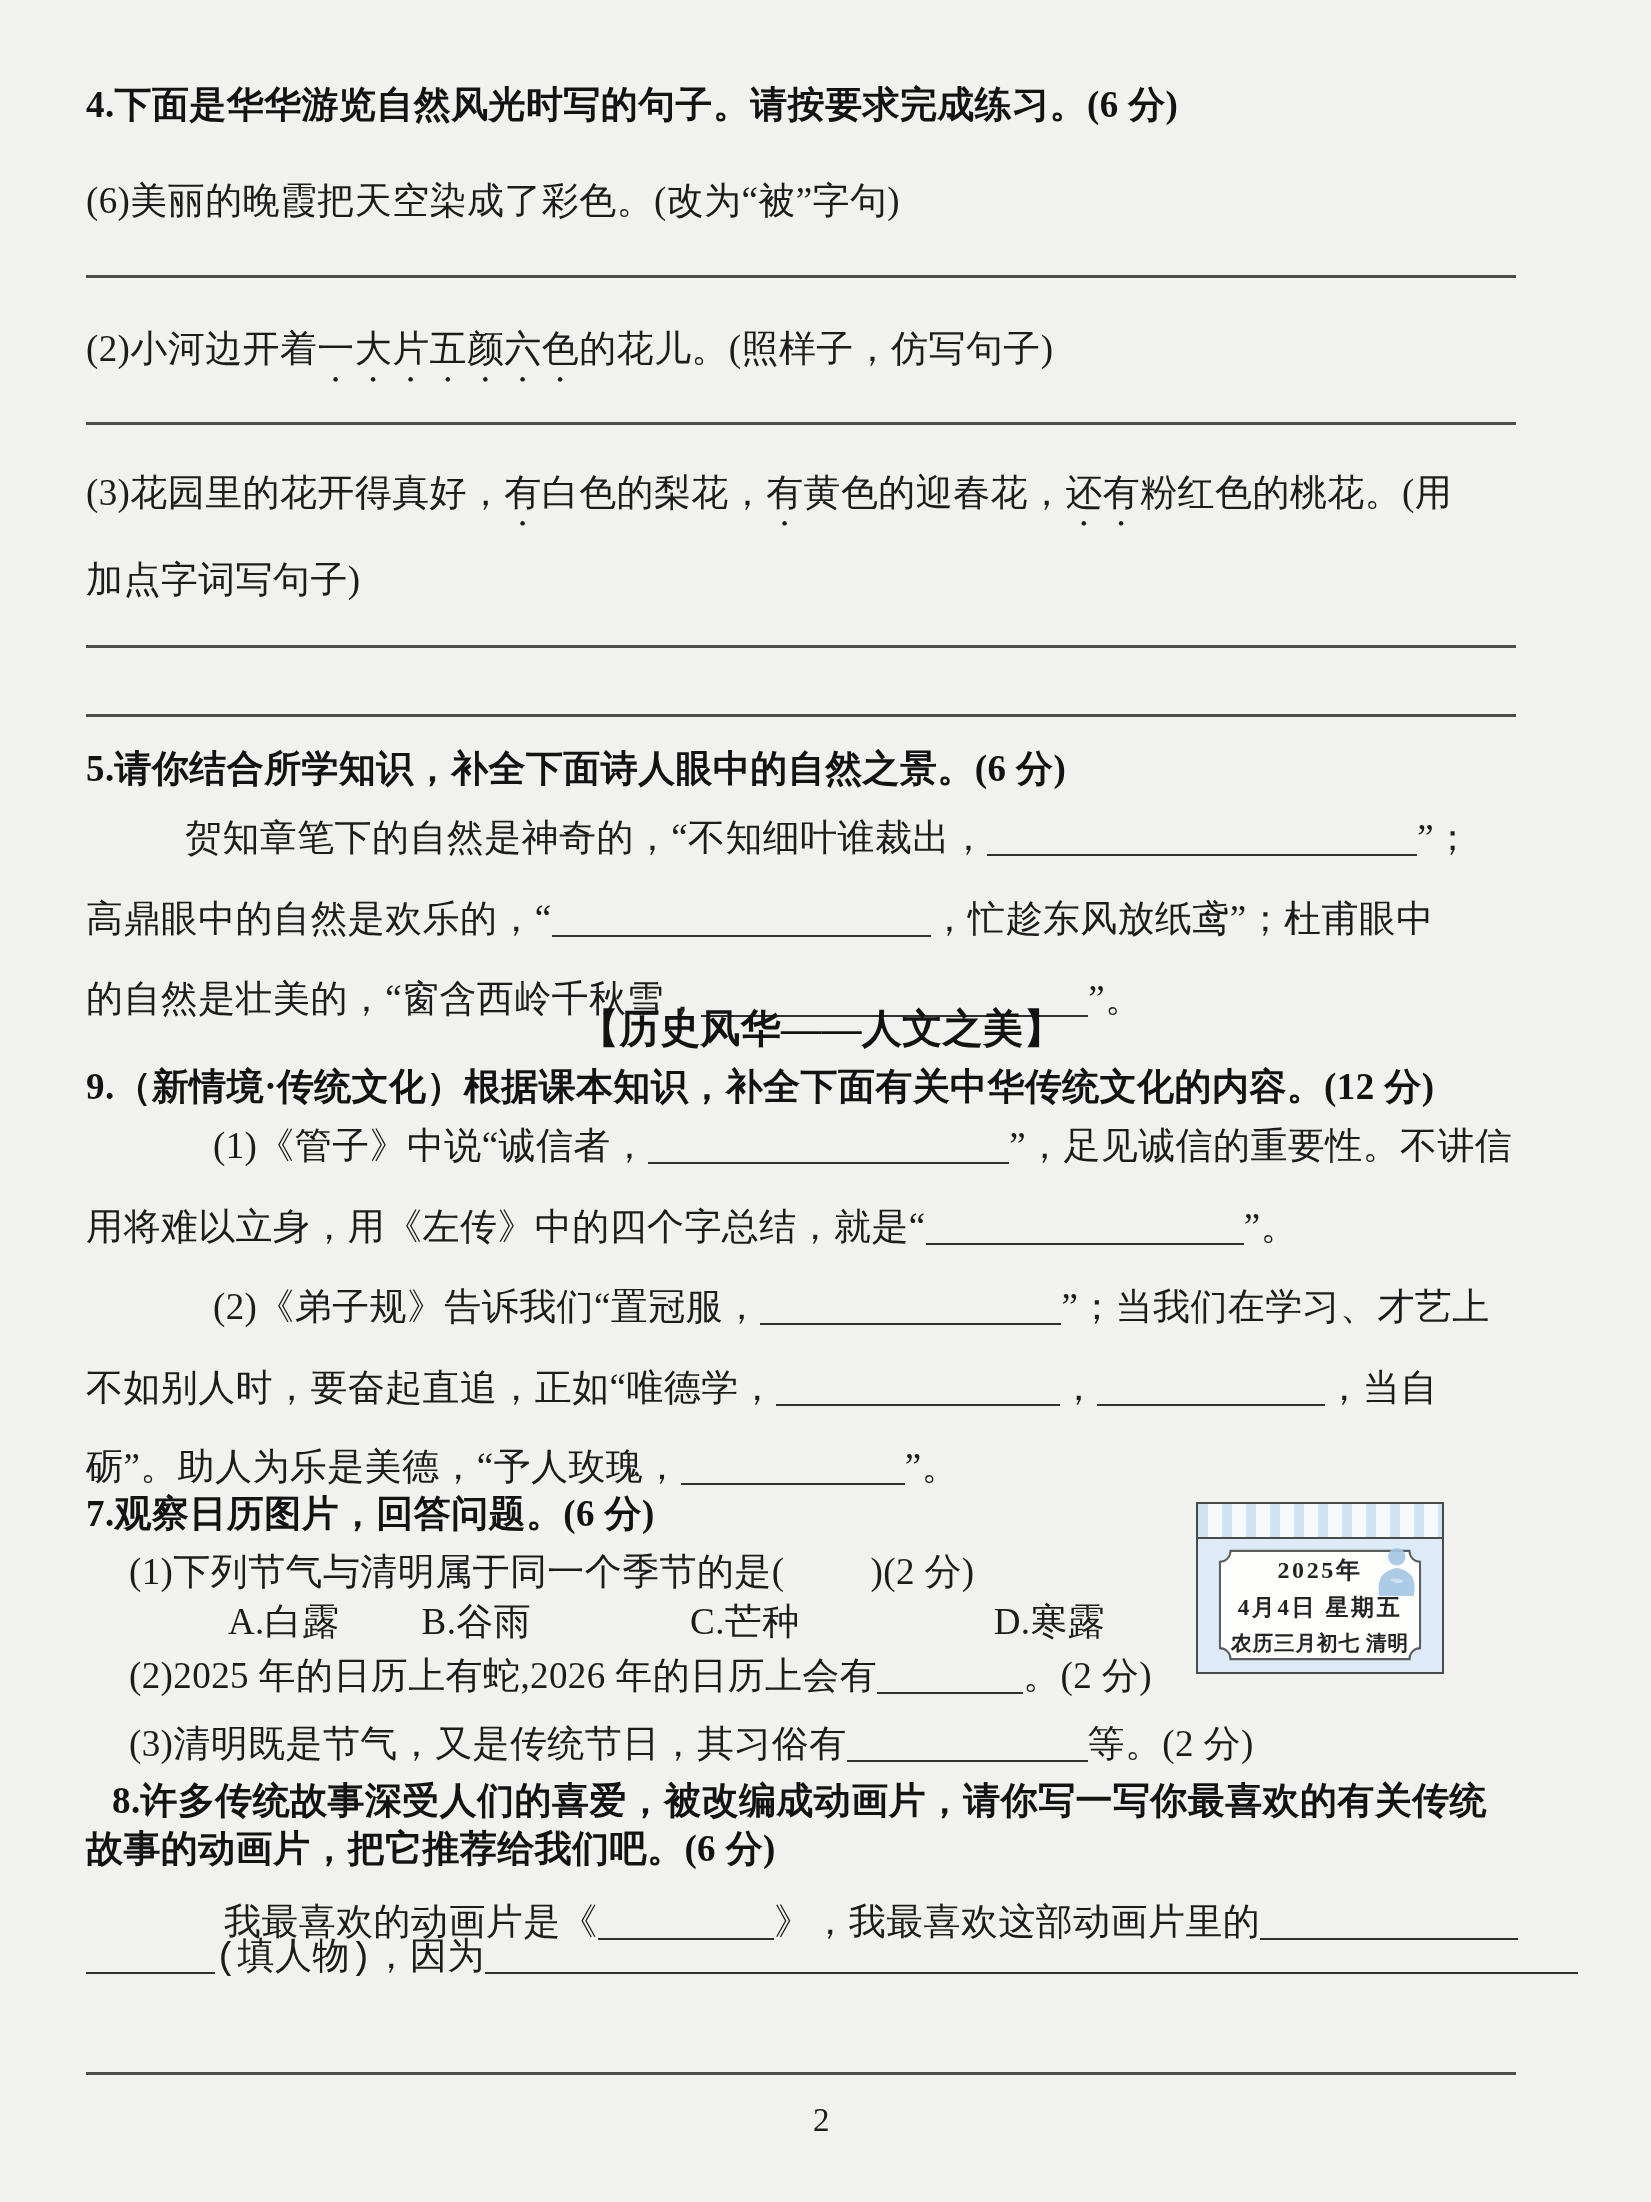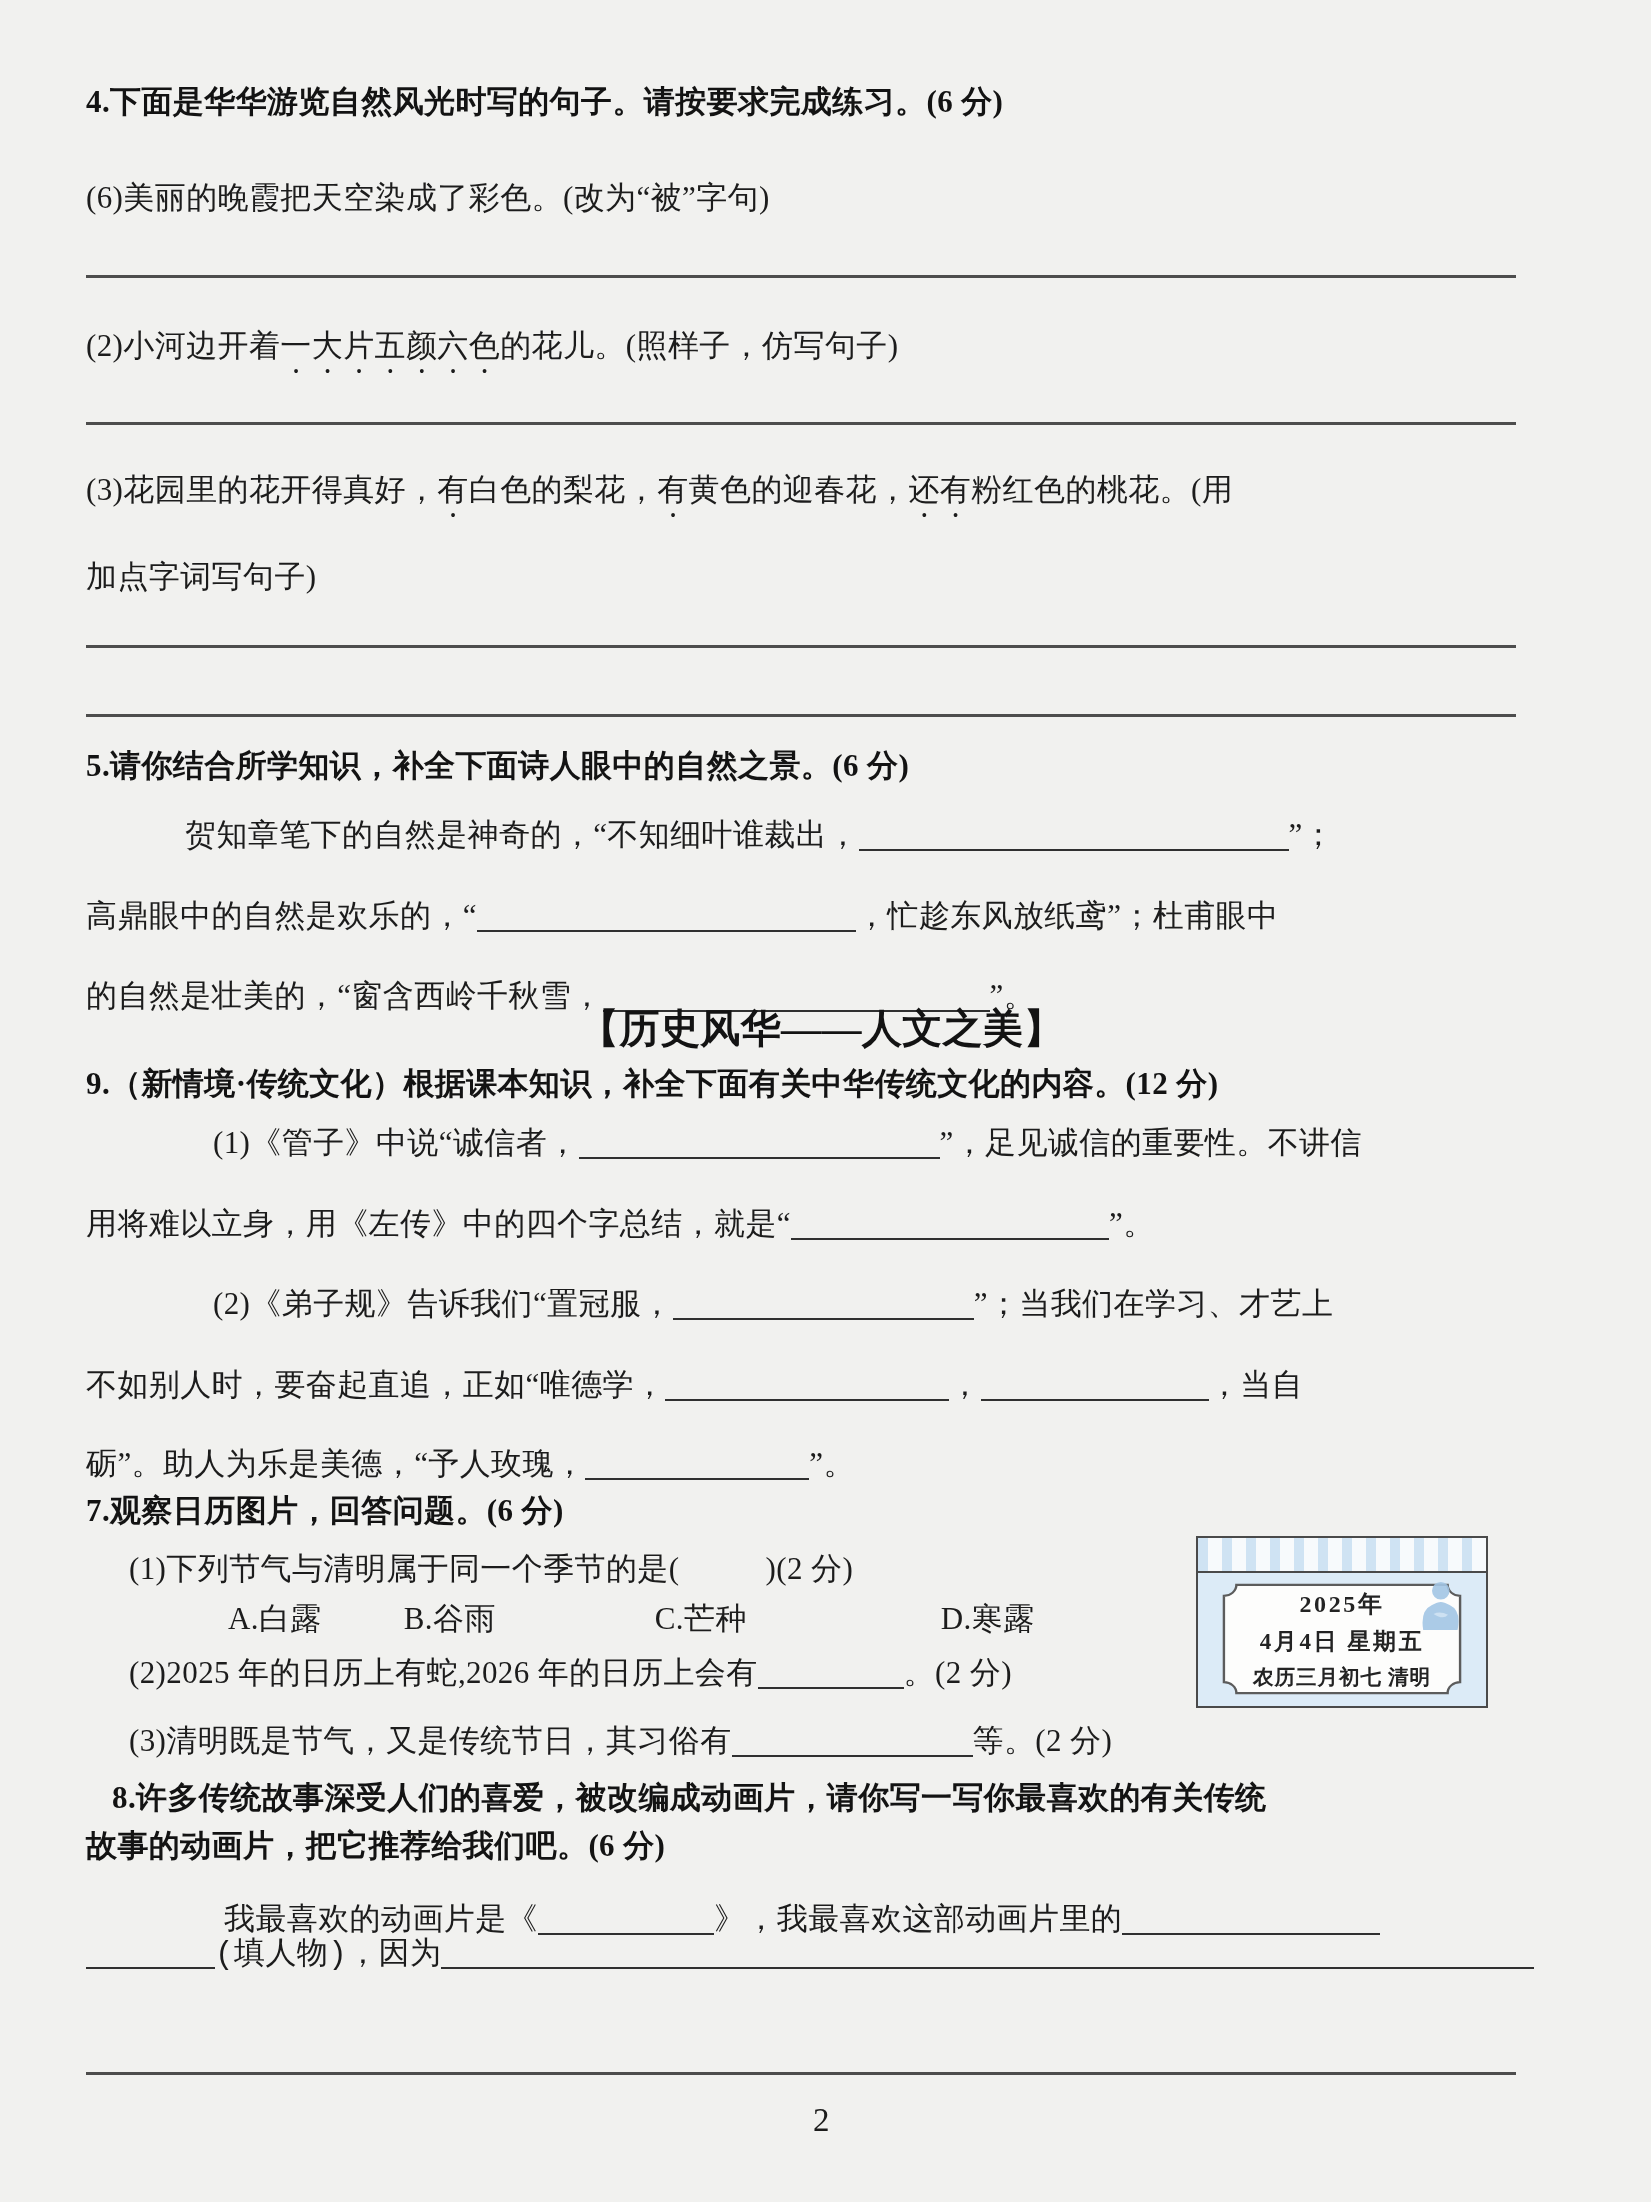--- a/index.html
+++ b/index.html
@@ -7,21 +7,21 @@
     width:1652px;height:2203px;
     background:#f1f1ef;
     font-family:"Liberation Serif","DejaVu Serif",serif;
     color:#1c1c1c;
     position:relative;
     overflow:hidden;
   }
   #doc{position:absolute;inset:0}
   .line{
     position:absolute;left:86px;
-    font-size:31px;line-height:1.2;
+    font-size:37px;line-height:1.2;
     white-space:nowrap;letter-spacing:0.4px;
   }
   .line.bold{font-weight:700;color:#131313}
   .line.center{left:86px;width:1471px;text-align:center}
   .rule{
     position:absolute;left:86px;width:1430px;height:0;
     border-top:3px solid #4d4d4d;
   }
   .blank{
     display:inline-block;height:8.6px;
@@ -30,21 +30,21 @@
   }
   .hspace{display:inline-block;height:0.9px}
   .em-dots{
     -webkit-text-emphasis:filled dot #1c1c1c;
     -webkit-text-emphasis-position:under right;
     text-emphasis:filled dot #1c1c1c;
     text-emphasis-position:under right;
   }
   
   .calendar{
-    position:absolute;left:1196px;top:1536px;width:292px;height:172px;
+    position:absolute;left:1196px;top:1502px;width:248px;height:172px;
     background:#dcebf7;border:2.6px solid #4a4a4a;box-sizing:border-box;
   }
   .cal-stripes{
     height:33px;border-bottom:2.6px solid #4a4a4a;
     background:repeating-linear-gradient(90deg,#cfe3f3 0 10.3px,#f7fafc 10.3px 24px);
   }
   .cal-body{position:relative;height:132px}
   .cal-frame{position:absolute;left:0;top:0;width:100%;height:100%}
   .cal-figure{position:absolute;right:22.4px;top:5.2px;width:48px;height:59px;opacity:.9}
   .cal-text{

